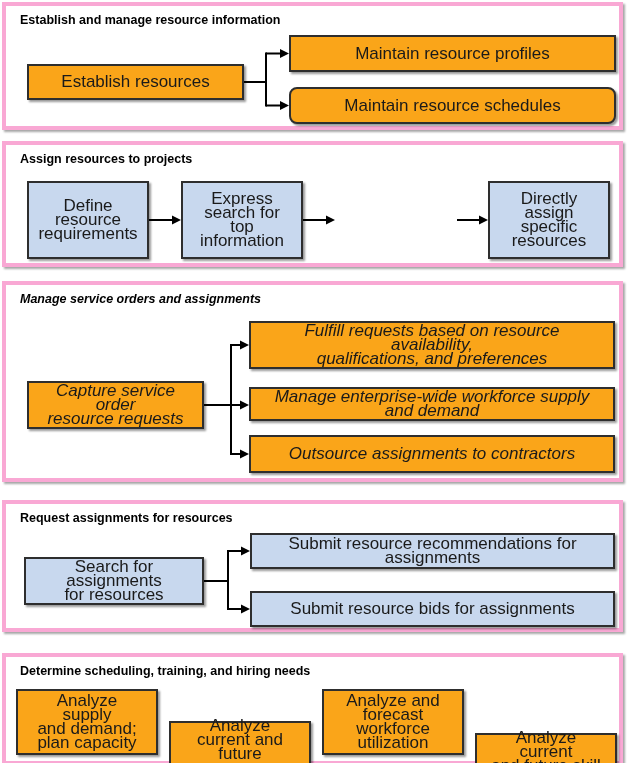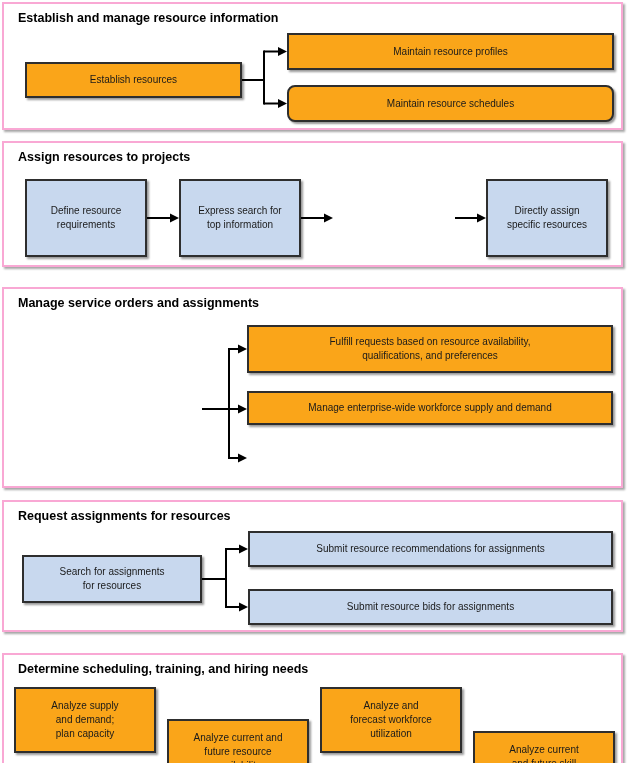--- a/index.html
+++ b/index.html
@@ -2,32 +2,32 @@
 <html style="--orange: #FAA519; --blue: #C8D8EE;"><head>
 <meta charset="utf-8">
 <style>
   html,body{margin:0;padding:0;background:#ffffff;}
   .canvas{
     position:relative;width:627px;height:763px;background:#ffffff;
     font-family:"Liberation Sans",sans-serif;color:#1a1a1a;overflow:hidden;
   }
   .panel{
     position:absolute;left:2px;width:621px;
-    background:#ffffff;border:2px solid #f9a8d4;box-sizing:border-box;
+    background:#ffffff;border:4px solid #f9a8d4;box-sizing:border-box;
     box-shadow:2px 2px 2px rgba(0,0,0,0.35);
   }
   .panel-title{
     position:absolute;left:14px;top:7px;
     font-size:12.5px;font-weight:bold;color:#000000;white-space:nowrap;
   }
   .box{
     position:absolute;box-sizing:border-box;
     border:2px solid #2e2e2e;
     display:flex;align-items:center;justify-content:center;text-align:center;
-    font-size:10px;line-height:14px;white-space:pre-line;
+    font-size:17px;line-height:14px;white-space:pre-line;
     box-shadow:2px 2px 2px rgba(0,0,0,0.4);
     padding:1px 12px;
   }
   .c-orange{background:var(--orange,#FAA519);}
   .c-blue{background:var(--blue,#C8D8EE);}
   .connector{position:absolute;left:0;top:0;pointer-events:none;}
   .connector line{stroke:#000;stroke-width:2;}
   .connector polygon{fill:#000;stroke:none;}
 </style>
 </head>
@@ -61,25 +61,28 @@
     <svg class="connector" width="617" height="122" viewBox="0 0 617 122">
       <line x1="143" y1="75" x2="166" y2="75"></line>
         <polygon points="166,70.5 166,79.5 175,75"></polygon>
       <line x1="297" y1="75" x2="320" y2="75"></line>
         <polygon points="320,70.5 320,79.5 329,75"></polygon>
       <line x1="451" y1="75" x2="473" y2="75"></line>
         <polygon points="473,70.5 473,79.5 482,75"></polygon>
     </svg>
   </section>
 
-  <section class="panel" style="top:287px;height:201px;">
+  <section class="panel" style="top:281px;height:201px;font-style:italic;">
     <div class="panel-title">Manage service orders and assignments</div>
+    <div class="box c-orange" style="left:21px;top:96px;width:177px;height:48px;">Capture service order
+resource requests</div>
     <div class="box c-orange" style="left:243px;top:36px;width:366px;height:48px;">Fulfill requests based on resource availability,
 qualifications, and preferences</div>
     <div class="box c-orange" style="left:243px;top:102px;width:366px;height:34px;">Manage enterprise-wide workforce supply and demand</div>
+    <div class="box c-orange" style="left:243px;top:150px;width:366px;height:38px;">Outsource assignments to contractors</div>
     <svg class="connector" width="617" height="197" viewBox="0 0 617 197">
       <line x1="198" y1="120" x2="226" y2="120"></line>
       <line x1="225" y1="59" x2="225" y2="170"></line>
       <line x1="225" y1="60" x2="234" y2="60"></line>
         <polygon points="234,55.5 234,64.5 243,60"></polygon>
       <line x1="225" y1="120" x2="234" y2="120"></line>
         <polygon points="234,115.5 234,124.5 243,120"></polygon>
       <line x1="225" y1="169" x2="234" y2="169"></line>
         <polygon points="234,164.5 234,173.5 243,169"></polygon>
     </svg>

